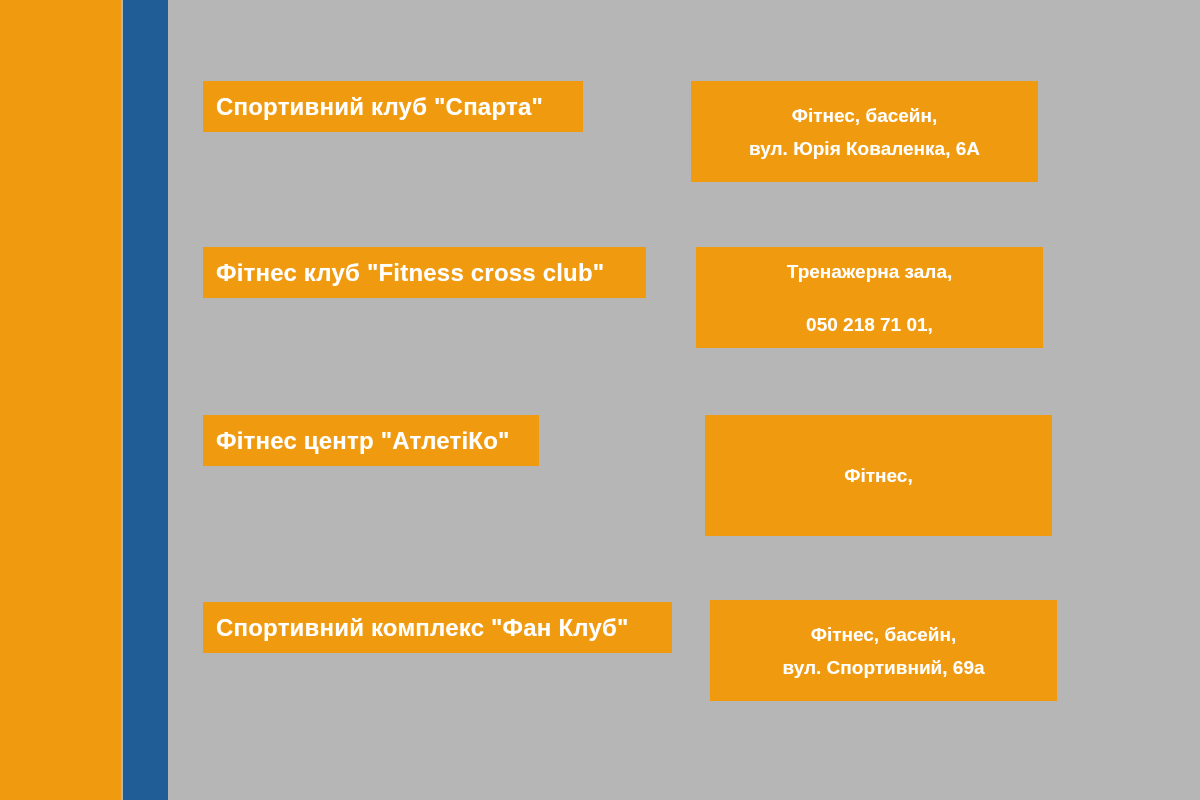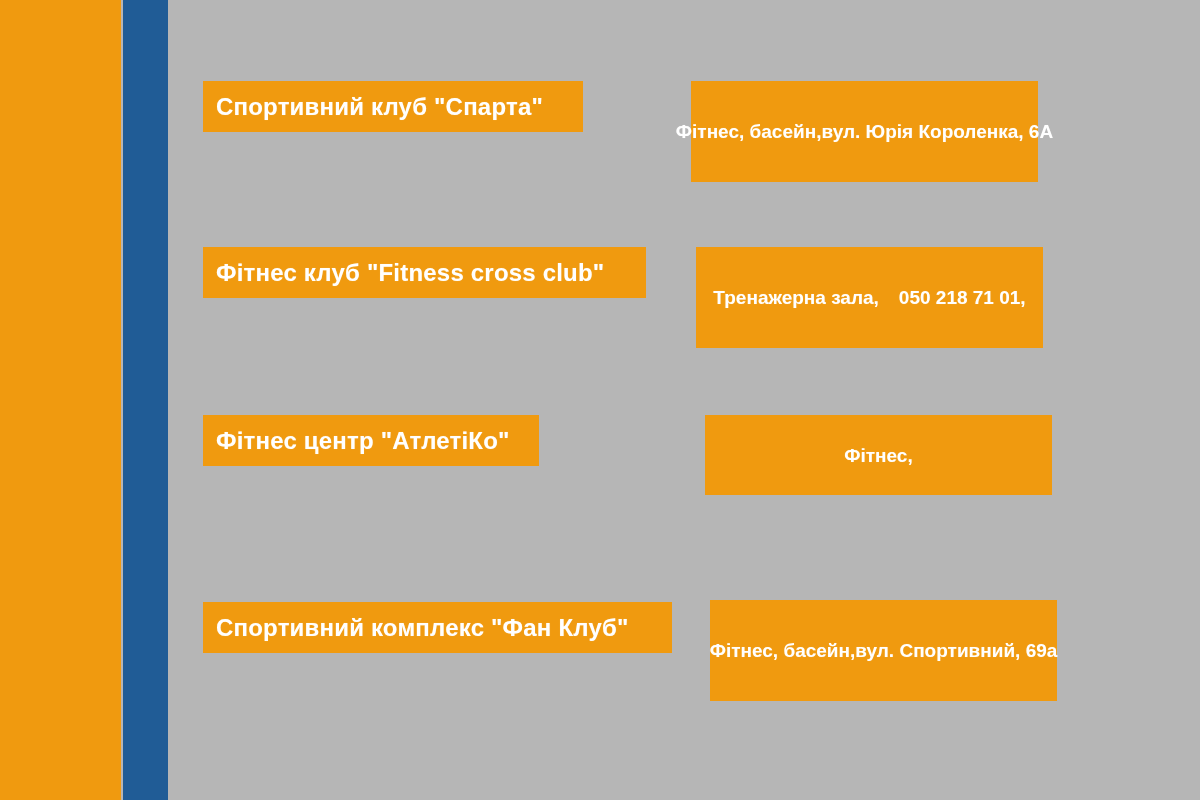--- a/index.html
+++ b/index.html
@@ -79,21 +79,21 @@
   }
 
   .detail-box {
     position: absolute;
     background: #f09a0f;
     color: #ffffff;
     font-size: 19px;
     font-weight: bold;
     line-height: 33px;
     display: flex;
-    flex-direction: row;
+    flex-direction: column;
     align-items: center;
     justify-content: center;
     box-sizing: border-box;
     text-align: center;
     white-space: nowrap;
     padding: 0 10px;
     text-shadow: 0 0 1px rgba(255,255,255,0.3);
   }
   .detail-box .line {
     display: block;
@@ -103,21 +103,21 @@
   .row-0 { top: 81px; }
   .row-0 .title-box  { left: 35px;  top: 0px;  width: 380px; }
   .row-0 .detail-box { left: 523px; top: 0px;  width: 347px; height: 101px; }
 
   .row-1 { top: 247px; }
   .row-1 .title-box  { left: 35px;  top: 0px;  width: 443px; }
   .row-1 .detail-box { left: 528px; top: 0px;  width: 347px; height: 101px; gap: 20px; }
 
   .row-2 { top: 415px; }
   .row-2 .title-box  { left: 35px;  top: 0px;  width: 336px; }
-  .row-2 .detail-box { left: 537px; top: 0px;  width: 347px; height: 80px; }
+  .row-2 .detail-box { left: 537px; top: 0px;  width: 347px; height: 121px; }
 
   .row-3 { top: 602px; }
   .row-3 .title-box  { left: 35px;  top: 0px;  width: 469px; }
   .row-3 .detail-box { left: 542px; top: -2px; width: 347px; height: 101px; }
 </style>
 </head>
 <body>
 
 <div id="slide">
 
@@ -126,21 +126,21 @@
   <div class="bar-blue"></div>
 
   <div class="content">
 
     <div class="row row-0">
       <div class="title-box">
         <span>Спортивний клуб "Спарта"</span>
       </div>
       <div class="detail-box">
         <span class="line">Фітнес, басейн,</span>
-        <span class="line">вул. Юрія Короленка, 6А</span>
+        <span class="line">вул. Юрія Коваленка, 6А</span>
       </div>
     </div>
 
     <div class="row row-1">
       <div class="title-box">
         <span>Фітнес клуб "Fitness cross club"</span>
       </div>
       <div class="detail-box">
         <span class="line">Тренажерна зала,</span>
         <span class="line">050 218 71 01,</span>

